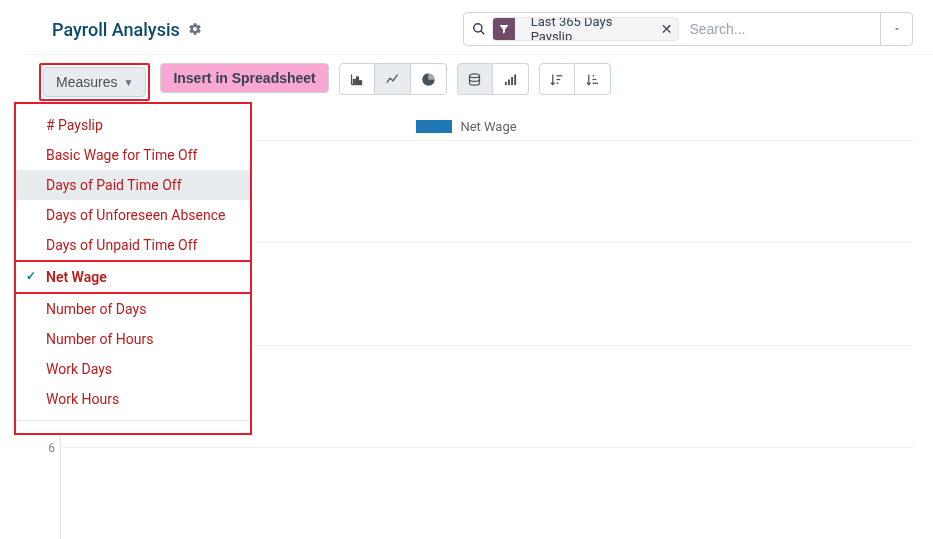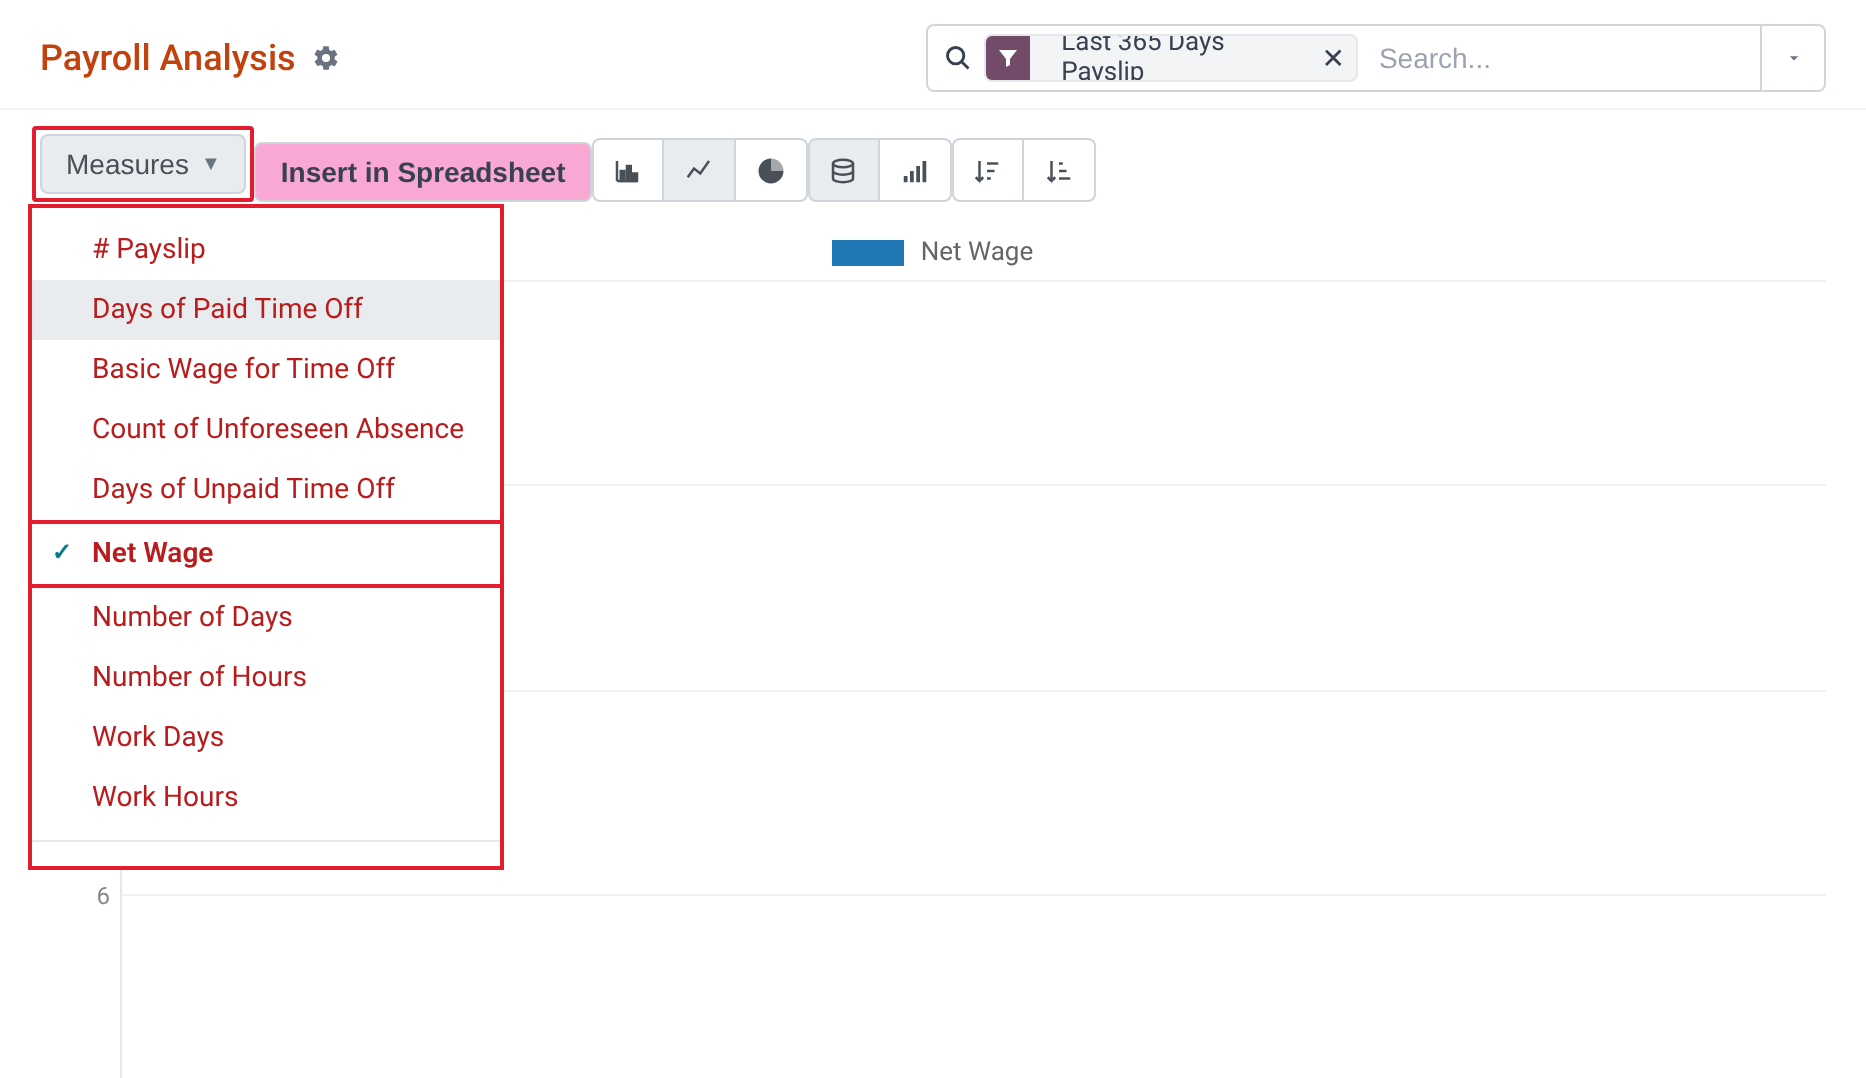--- a/index.html
+++ b/index.html
@@ -15,24 +15,25 @@
     }
     .header {
       display: flex;
       align-items: center;
       padding: 12px 20px 8px 20px;
       gap: 16px;
     }
     .page-title {
       font-size: 18px;
       font-weight: 500;
-      color: #c2410c;
+      color: #0c4a6e;
       display: flex;
       align-items: center;
       gap: 8px;
+      margin-left: 32px;
     }
     .gear-btn {
       color: #6b7280;
       cursor: pointer;
       display: inline-flex;
     }
     .search-wrap {
       margin-left: auto;
       display: flex;
       align-items: center;
@@ -87,23 +88,25 @@
       width: 34px;
       height: 32px;
       display: inline-flex;
       align-items: center;
       justify-content: center;
       color: #6b7280;
       cursor: pointer;
     }
     .toolbar {
       display: flex;
-      align-items: flex-end;
+      align-items: flex-start;
       padding: 8px 16px 8px 16px;
+      gap: 10px;
       border-top: 1px solid #f3f4f6;
+      margin-left: 23px;
     }
     .measures-btn-wrap {
       border: 2px solid #e11d2e;
       padding: 2px;
       border-radius: 2px;
     }
     .measures-btn {
       background: #e9ecef;
       border: 1px solid #ced4da;
       border-radius: 4px;
@@ -365,23 +368,23 @@
       </div>
     <div class="gridline" style="top:75%">
         <span class="ylabel">6</span>
       </div>
   </div>
 </div>
 
 <div class="dropdown">
   <div class="top-border"></div>
   <div class="dd-item"># Payslip</div>
+  <div class="dd-item">Basic Wage for Time Off</div>
   <div class="dd-item hovered">Days of Paid Time Off</div>
-  <div class="dd-item">Basic Wage for Time Off</div>
-  <div class="dd-item">Count of Unforeseen Absence</div>
+  <div class="dd-item">Days of Unforeseen Absence</div>
   <div class="dd-item">Days of Unpaid Time Off</div>
   <div class="dd-item selected boxed-top boxed-bottom">Net Wage</div>
   <div class="dd-item">Number of Days</div>
   <div class="dd-item">Number of Hours</div>
   <div class="dd-item">Work Days</div>
   <div class="dd-item">Work Hours</div>
   <div class="dd-sep"></div>
 </div>
 
 </body></html>

